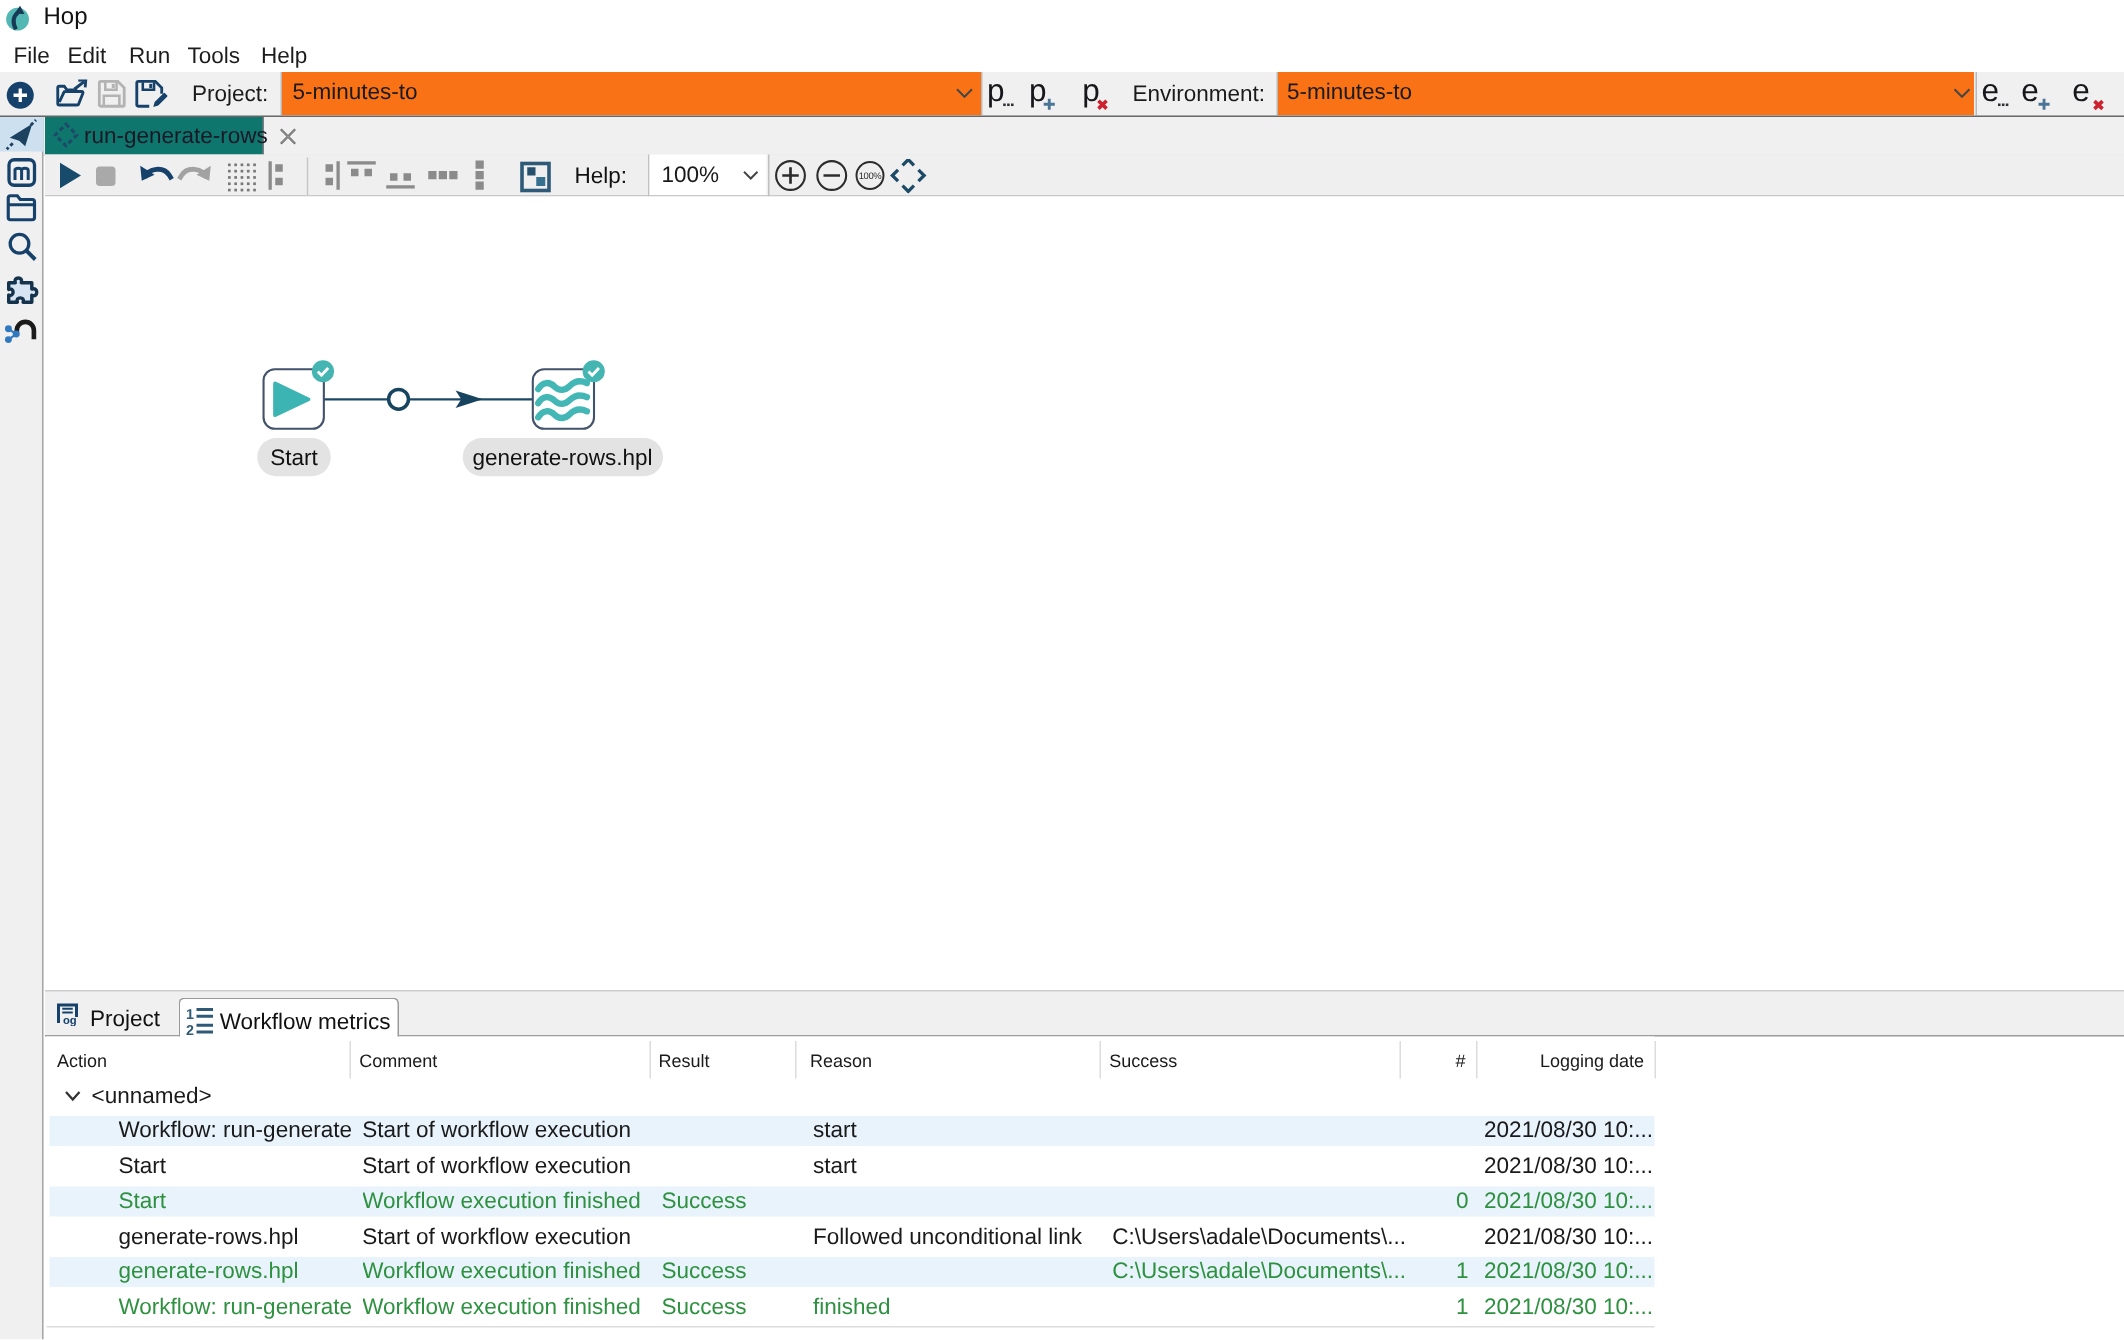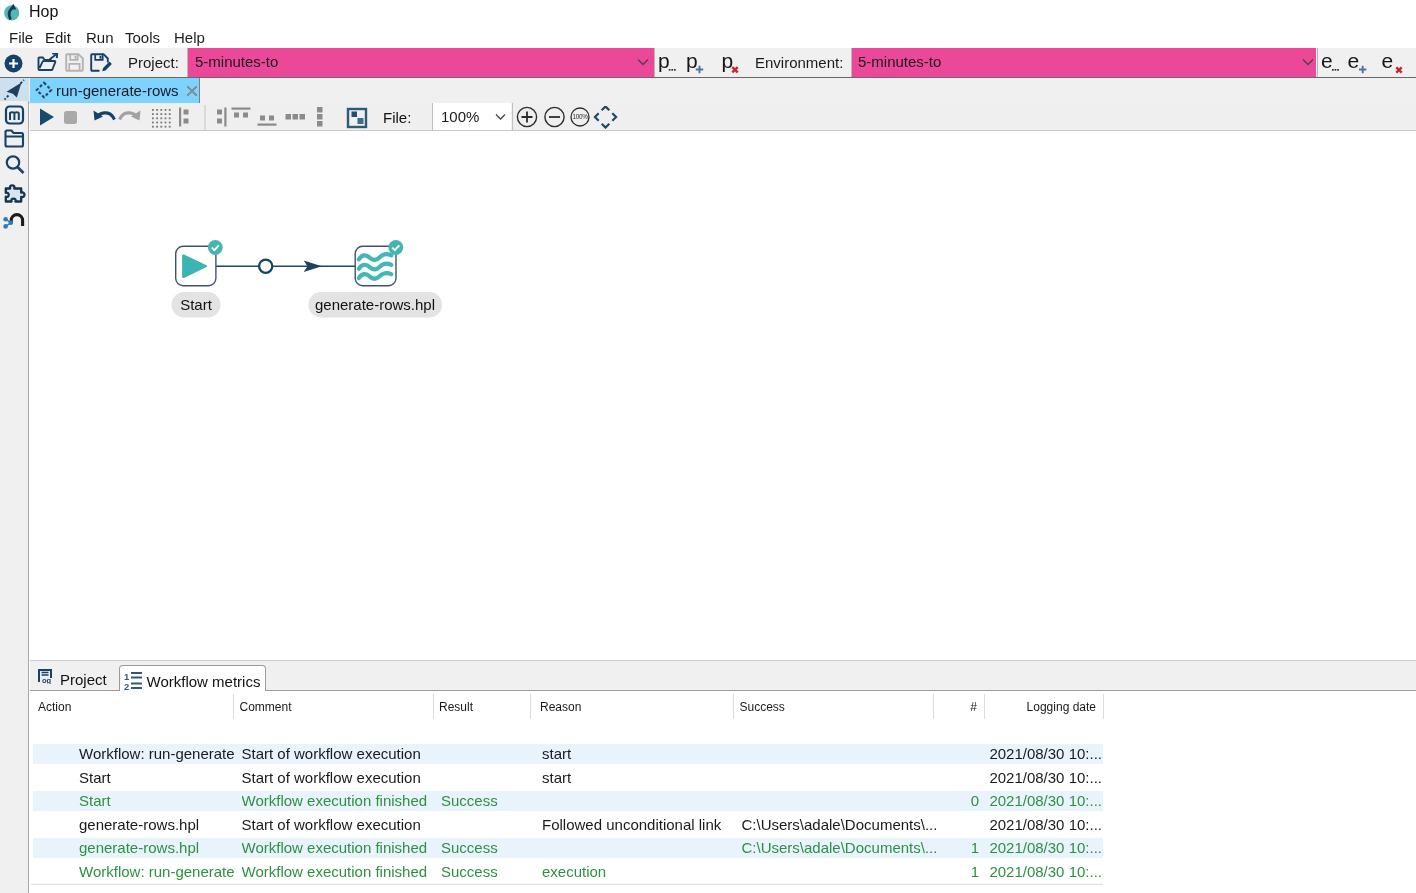--- a/index.html
+++ b/index.html
@@ -7,26 +7,26 @@
 #app{position:relative;width:1416px;height:893px;font-size:15px;color:#1a1a1a}
 .abs{position:absolute}
 .vsep{position:absolute;width:1px;background:#b9b9b9}
 .lbl{position:absolute;white-space:nowrap}
 
 #titlebar{position:absolute;left:0;top:0;width:1416px;height:28px;background:#fff}
 #menubar{position:absolute;left:0;top:28px;width:1416px;height:20px;background:#fff}
 #menubar span{position:absolute;top:1px;font-size:15px;color:#1c1c1c}
 
 #maintb{position:absolute;left:0;top:48px;width:1416px;height:30px;background:#f0f0f0;border-bottom:1px solid #d9d9d9}
-.combo{position:absolute;top:0;height:29px;background:#ec4899}
+.combo{position:absolute;top:0;height:29px;background:#f97316}
 .combo .txt{position:absolute;top:5px;font-size:15px;color:#1a1a1a}
 
 #tabbar{position:absolute;left:0;top:77px;width:1416px;height:26px;background:#f0f0f0;border-top:1px solid #686868}
 #tabbar .bot{position:absolute;left:0;top:24.5px;height:1px;right:0;background:#dadada}
-#tab1{position:absolute;left:30px;top:0px;width:170px;height:24.5px;background:#7dd3fc;border-right:1px solid #7d7d7d}
+#tab1{position:absolute;left:30px;top:0px;width:146px;height:24.5px;background:#0f766e;border-right:1px solid #7d7d7d}
 
 #ctb{position:absolute;left:30px;top:103px;width:1386px;height:28px;background:#efefef;border-bottom:1px solid #c9c9c9}
 
 #sidebar{position:absolute;left:0;top:78px;width:29px;height:815px;background:#f0f0f0;border-right:1px solid #a6a6a6}
 #sbsel{position:absolute;left:0;top:0;width:29px;height:23px;background:#cce0f0}
 
 #canvas{position:absolute;left:30px;top:131px;width:1386px;height:529px;background:#fff}
 
 #bstrip{position:absolute;left:30px;top:660px;width:1386px;height:31px;background:#f0f0f0;border-top:1px solid #cdcdcd;border-bottom:1px solid #9d9d9d}
 #wmtab{position:absolute;left:88.5px;top:3.5px;width:147px;height:33px;background:#fff;border:1px solid #9a9a9a;border-bottom:none;border-radius:4px 4px 0 0}
@@ -206,21 +206,21 @@
   <g fill="#8b8b8b">
    <rect x="287" y="4" width="5.5" height="5.5"></rect>
           <rect x="287" y="11" width="5.5" height="5.5"></rect>
           <rect x="287" y="18" width="5.5" height="5.5"></rect>
   </g>
 
   <rect x="318" y="6" width="18" height="18" fill="none" stroke="#2e5a78" stroke-width="2.4"></rect>
   <rect x="321.5" y="8.5" width="5.5" height="5.5" fill="#24506e"></rect>
   <rect x="327.5" y="15" width="6" height="6" fill="#35718e"></rect>
  </svg>
- <span class="lbl" style="left:353px;top:6px;color:#111">File:</span>
+ <span class="lbl" style="left:353px;top:6px;color:#111">Help:</span>
  <div class="vsep" style="left:402px;top:0;height:28px;background:#c0c0c0"></div>
  <div style="position:absolute;left:403px;top:0;width:78px;height:27px;background:#fff">
   <span class="lbl" style="left:8px;top:5px">100%</span>
   <svg class="abs" style="left:62px;top:10px" width="11" height="8" viewBox="0 0 11 8">
           <path d="M1 1.5 L5.5 6 L10 1.5" fill="none" stroke="#454545" stroke-width="1.3"></path>
         </svg>
  </div>
  <div class="vsep" style="left:481.5px;top:0;height:28px;background:#c0c0c0"></div>
  <svg class="abs" style="left:486px;top:3px" width="160" height="23" viewBox="0 0 160 23">
   <circle cx="11" cy="11" r="9.6" fill="none" stroke="#2c2c2c" stroke-width="1.4"></circle>
@@ -322,20 +322,26 @@
  <div class="hsep" style="left:952.5px"></div>
  <div class="hsep" style="left:1071.5px"></div>
  <span class="hcell" style="left:7px">Action</span>
  <span class="hcell" style="left:208.5px">Comment</span>
  <span class="hcell" style="left:408px">Result</span>
  <span class="hcell" style="left:509px">Reason</span>
  <span class="hcell" style="left:708.5px">Success</span>
  <span class="hcell" style="left:925px;width:21px;text-align:right">#</span>
  <span class="hcell" style="left:965px;width:100px;text-align:right">Logging date</span>
 
+ <div class="row" style="top:30px">
+  <svg class="abs" style="left:10px;top:5px" width="11" height="9" viewBox="0 0 11 9">
+          <path d="M1 2 L5.5 7 L10 2" fill="none" stroke="#333" stroke-width="1.5"></path>
+        </svg>
+  <span class="c" style="left:28px">&lt;unnamed&gt;</span>
+ </div>
  <div class="row blue" style="top:53px">
   <span class="c" style="left:46px;width:156px">Workflow: run-generate-rows</span>
   <span class="c" style="left:208.5px;width:193px">Start of workflow execution</span>
   <span class="c" style="left:509px;width:193px">start</span>
   <span class="c" style="left:900px;width:169px;text-align:right">2021/08/30 10:...</span>
  </div>
  <div class="row" style="top:76.5px">
   <span class="c" style="left:46px;width:156px">Start</span>
   <span class="c" style="left:208.5px;width:193px">Start of workflow execution</span>
   <span class="c" style="left:509px;width:193px">start</span>
@@ -360,19 +366,19 @@
   <span class="c" style="left:208.5px;width:193px">Workflow execution finished</span>
   <span class="c" style="left:408px;width:91px">Success</span>
   <span class="c" style="left:708.5px;width:197px">C:\Users\adale\Documents\...</span>
   <span class="c" style="left:880px;width:66px;text-align:right">1</span>
   <span class="c" style="left:900px;width:169px;text-align:right">2021/08/30 10:...</span>
  </div>
  <div class="row green" style="top:170.5px">
   <span class="c" style="left:46px;width:156px">Workflow: run-generate-rows</span>
   <span class="c" style="left:208.5px;width:193px">Workflow execution finished</span>
   <span class="c" style="left:408px;width:91px">Success</span>
-  <span class="c" style="left:509px;width:193px">execution</span>
+  <span class="c" style="left:509px;width:193px">finished</span>
   <span class="c" style="left:880px;width:66px;text-align:right">1</span>
   <span class="c" style="left:900px;width:169px;text-align:right">2021/08/30 10:...</span>
  </div>
  <div class="abs" style="left:0;top:193px;width:1072px;height:1px;background:#dcdcdc"></div>
 </div>
 
 </div>
 </body></html>

